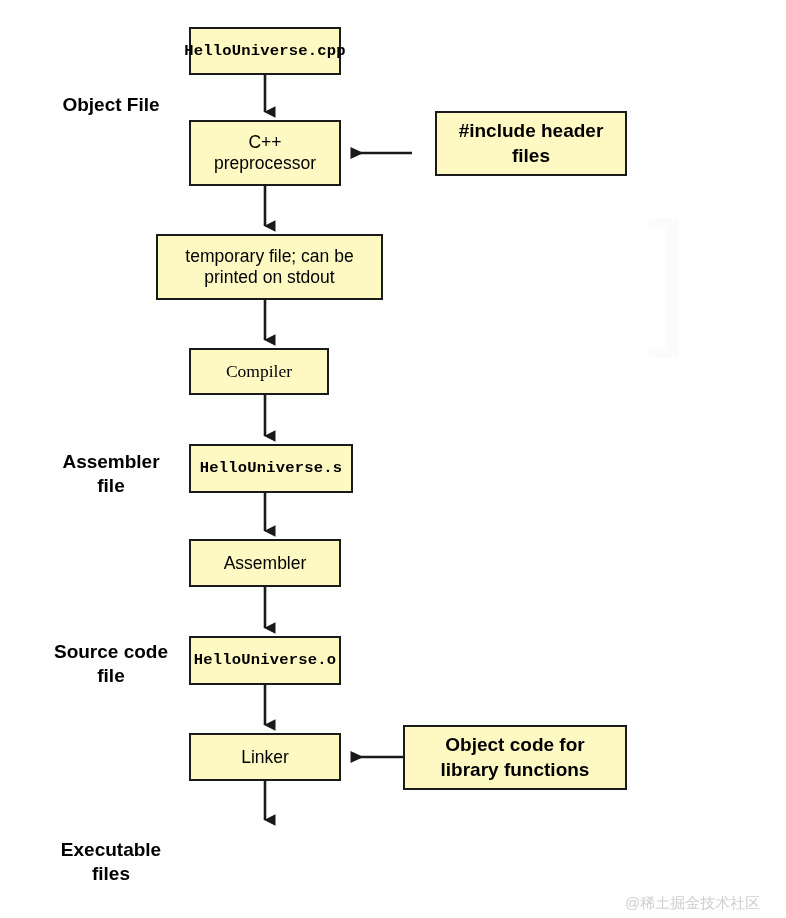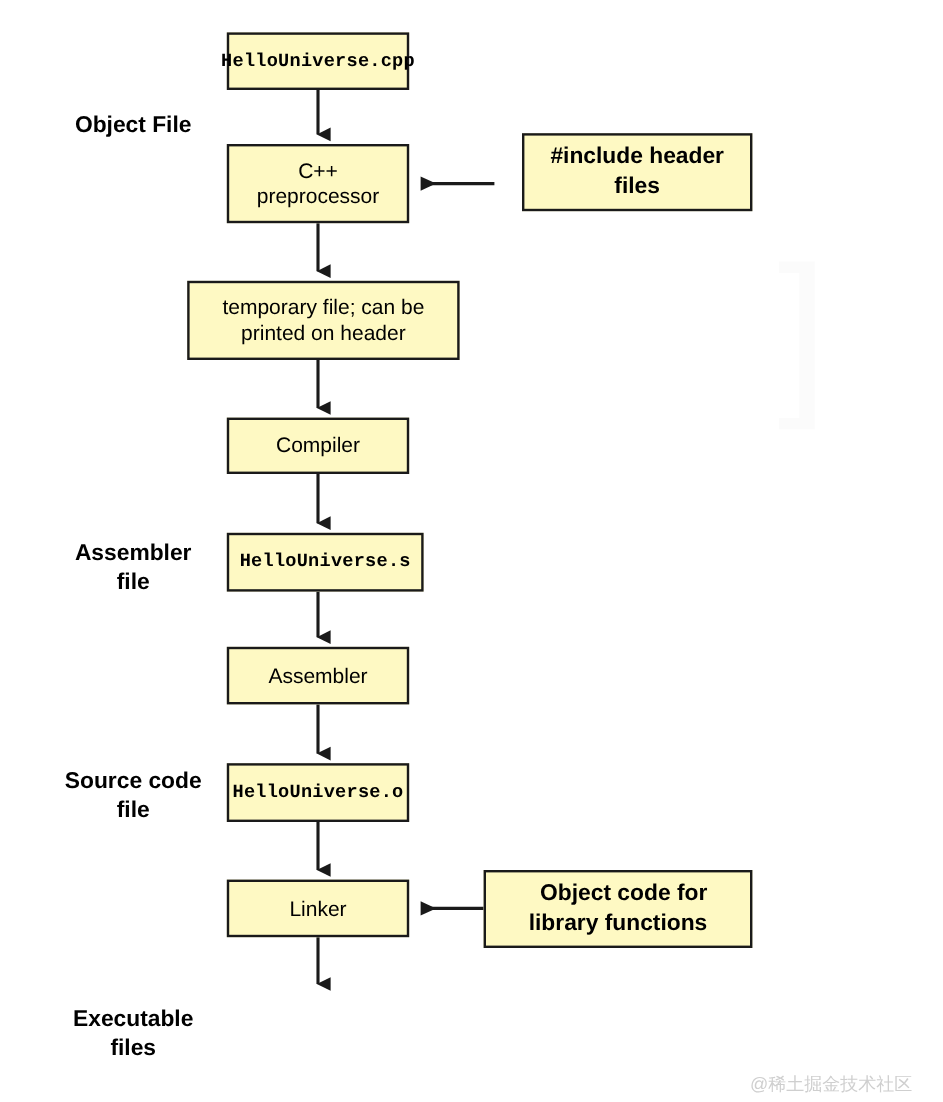--- a/index.html
+++ b/index.html
@@ -133,34 +133,34 @@
 
   <div class="stage-label" style="left:26px; top:838px; width:170px;">Executable
 files</div>
 
   <div class="node node-mono" style="left:189px; top:27px; width:152px; height:48px;">HelloUniverse.cpp</div>
 
   <div class="node node-sans" style="left:189px; top:120px; width:152px; height:66px; white-space:pre-line;">C++
 preprocessor</div>
 
   <div class="node node-sans" style="left:156px; top:234px; width:227px; height:66px; white-space:pre-line;">temporary file; can be
-printed on header</div>
+printed on stdout</div>
 
-  <div class="node node-sans" style="left:189px; top:348px; width:152px; height:47px;">Compiler</div>
+  <div class="node node-sans" style="left:189px; top:348px; width:140px; height:47px;font-family:Liberation Serif, serif;">Compiler</div>
 
   <div class="node node-mono" style="left:189px; top:444px; width:164px; height:49px;">HelloUniverse.s</div>
 
   <div class="node node-sans" style="left:189px; top:539px; width:152px; height:48px;">Assembler</div>
 
   <div class="node node-mono" style="left:189px; top:636px; width:152px; height:49px;">HelloUniverse.o</div>
 
   <div class="node node-sans" style="left:189px; top:733px; width:152px; height:48px;">Linker</div>
 
 
   <div class="node node-note" style="left:412px; top:111px; width:192px; height:65px; white-space:pre-line;margin-left:23px;">#include header
 files</div>
 
-  <div class="node node-note" style="left:403px; top:725px; width:224px; height:65px; white-space:pre-line;text-align:right;">Object code for
+  <div class="node node-note" style="left:403px; top:725px; width:224px; height:65px; white-space:pre-line;">Object code for
 library functions</div>
 
   <div class="watermark" style="left:625px; top:873px;">@稀土掘金技术社区</div>
 
 </div>
 
 </body></html>

